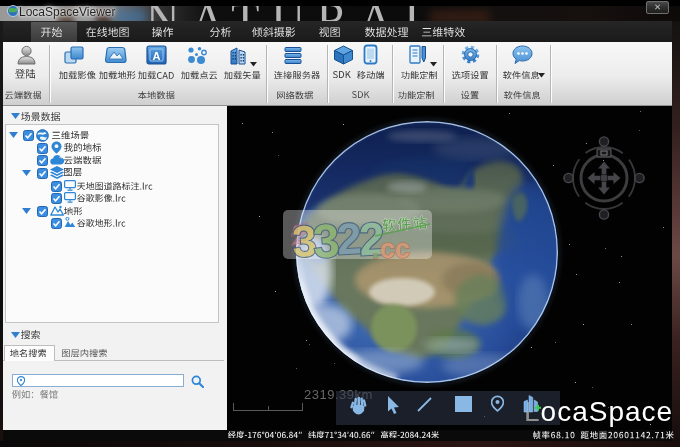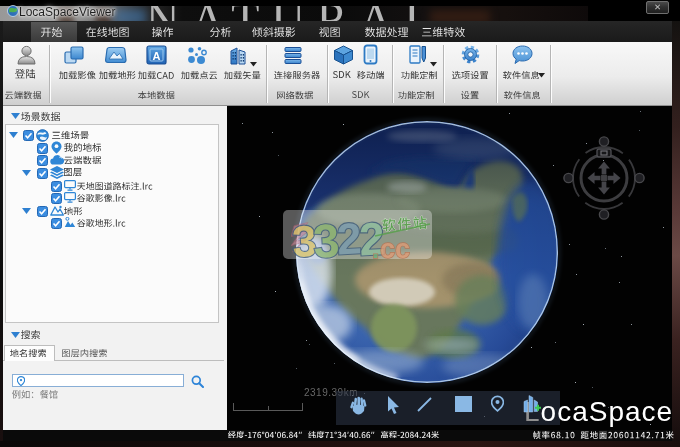--- a/index.html
+++ b/index.html
@@ -1,18 +1,18 @@
 <!DOCTYPE html>
 <html><head><meta charset="utf-8"><style>
 html,body{margin:0;padding:0}
 body{width:680px;height:447px;position:relative;overflow:hidden;background:#000;
 font-family:"Liberation Sans",sans-serif}
 .abs{position:absolute}
 </style></head><body>
-<div class="abs" style="left:0;top:6px;width:588px;height:21px;overflow:hidden;background:linear-gradient(90deg,#989898 0%,#a2a2a2 7%,#949494 13%,#6a6a6a 18%,#2e2e2e 24%,#0e0e0e 31%,#0b0b0b 58%,#131010 72%,#16100e 86%,#0e0a0a 100%)">
+<div class="abs" style="left:0;top:6px;width:680px;height:21px;overflow:hidden;background:linear-gradient(90deg,#989898 0%,#a2a2a2 7%,#949494 13%,#6a6a6a 18%,#2e2e2e 24%,#0e0e0e 31%,#0b0b0b 58%,#131010 72%,#16100e 86%,#0e0a0a 100%)">
     <div class="abs" style="left:58px;top:2px;width:16px;height:18px;background:#5a4a42;filter:blur(3px)"></div>
     <div class="abs" style="left:96px;top:3px;width:15px;height:17px;background:#4a3a34;filter:blur(3px)"></div>
     <div class="abs" style="left:114px;top:3px;width:32px;height:16px;background:#3f76ad;filter:blur(4px);opacity:.6"></div>
     <div class="abs" style="left:430px;top:4px;width:60px;height:14px;background:#3a2014;filter:blur(4px);opacity:.8"></div>
     <div class="abs" style="left:146px;top:-13px;width:285px;height:34px;font-family:'Liberation Serif',serif;font-size:46px;letter-spacing:12px;color:#b5b5b5;white-space:nowrap;overflow:hidden">NATURAL</div>
   </div>
 <svg class="abs" style="left:7px;top:5px" width="12" height="12" viewBox="0 0 12 12">
     <circle cx="6" cy="6" r="5.5" fill="#2d6fb8"></circle>
     <path d="M2 4 Q4 2 6 3 Q8 4 10 3 L10 6 Q7 8 4 7 Q2 7 2 8 Z" fill="#4caf50"></path>
     <circle cx="6" cy="6" r="5.5" fill="none" stroke="#cfe0f0" stroke-width="0.8"></circle>
@@ -455,21 +455,21 @@
 </g>
 <circle cx="43" cy="6.5" r="4.6" fill="#222226" stroke="#4e4e52" stroke-width="1.4"></circle>
 <circle cx="43" cy="79.5" r="4.6" fill="#222226" stroke="#4e4e52" stroke-width="1.4"></circle>
 <circle cx="7.5" cy="43" r="4.6" fill="#222226" stroke="#4e4e52" stroke-width="1.4"></circle>
 <circle cx="78.5" cy="43" r="4.6" fill="#222226" stroke="#4e4e52" stroke-width="1.4"></circle>
 <rect x="36" y="14" width="14" height="8" rx="2" fill="#19191c" stroke="#55555a" stroke-width="1.3"></rect>
 <rect x="40" y="16" width="6" height="4" fill="none" stroke="#77777c" stroke-width="1.2"></rect>
 </svg>
     <div class="abs" style="left:9px;top:297px;width:70px;height:8px;border-left:1px solid #5a5a5a;border-right:1px solid #5a5a5a;border-bottom:1px solid #5a5a5a;box-sizing:border-box"></div>
     <div class="abs" style="left:44px;top:300px;width:1px;height:5px;background:#5a5a5a"></div>
-    <div class="abs" style="left:80px;top:281px;font-size:10px;color:#686868;letter-spacing:0.5px">2319.39km</div>
+    <div class="abs" style="left:80px;top:281px;font-size:13px;color:#686868;letter-spacing:0.5px">2319.39km</div>
     <div class="abs" style="left:59px;top:104px;width:149px;height:49px;background:rgba(255,255,255,0.34);border-radius:5px"></div>
     <svg class="abs" style="left:67px;top:112px" width="20" height="40" viewBox="0 0 26 44" opacity="0.55">
       <path d="M4 6 L22 2 L12 14 L24 12 L6 26 L20 24 L2 40 L14 28 L0 32 L10 18 L0 20 Z" fill="#d88a9a" stroke="#b05a6e" stroke-width="1"></path>
     </svg>
     <svg class="abs" style="left:66px;top:105px" width="116" height="54" viewBox="0 0 116 54">
 <g transform="rotate(-3 58 27)" opacity="0.78" font-family="Liberation Sans" font-weight="bold" font-size="44" paint-order="stroke" stroke="#3a5878" stroke-width="2.2">
 <text x="2" y="43" fill="#d8c268">3</text>
 <text x="23" y="45" fill="#8db670" font-size="47">3</text>
 <text x="47" y="43" fill="#7a9cb0">2</text>
 <text x="69" y="45" fill="#8fbf9f" font-size="46">2</text>

